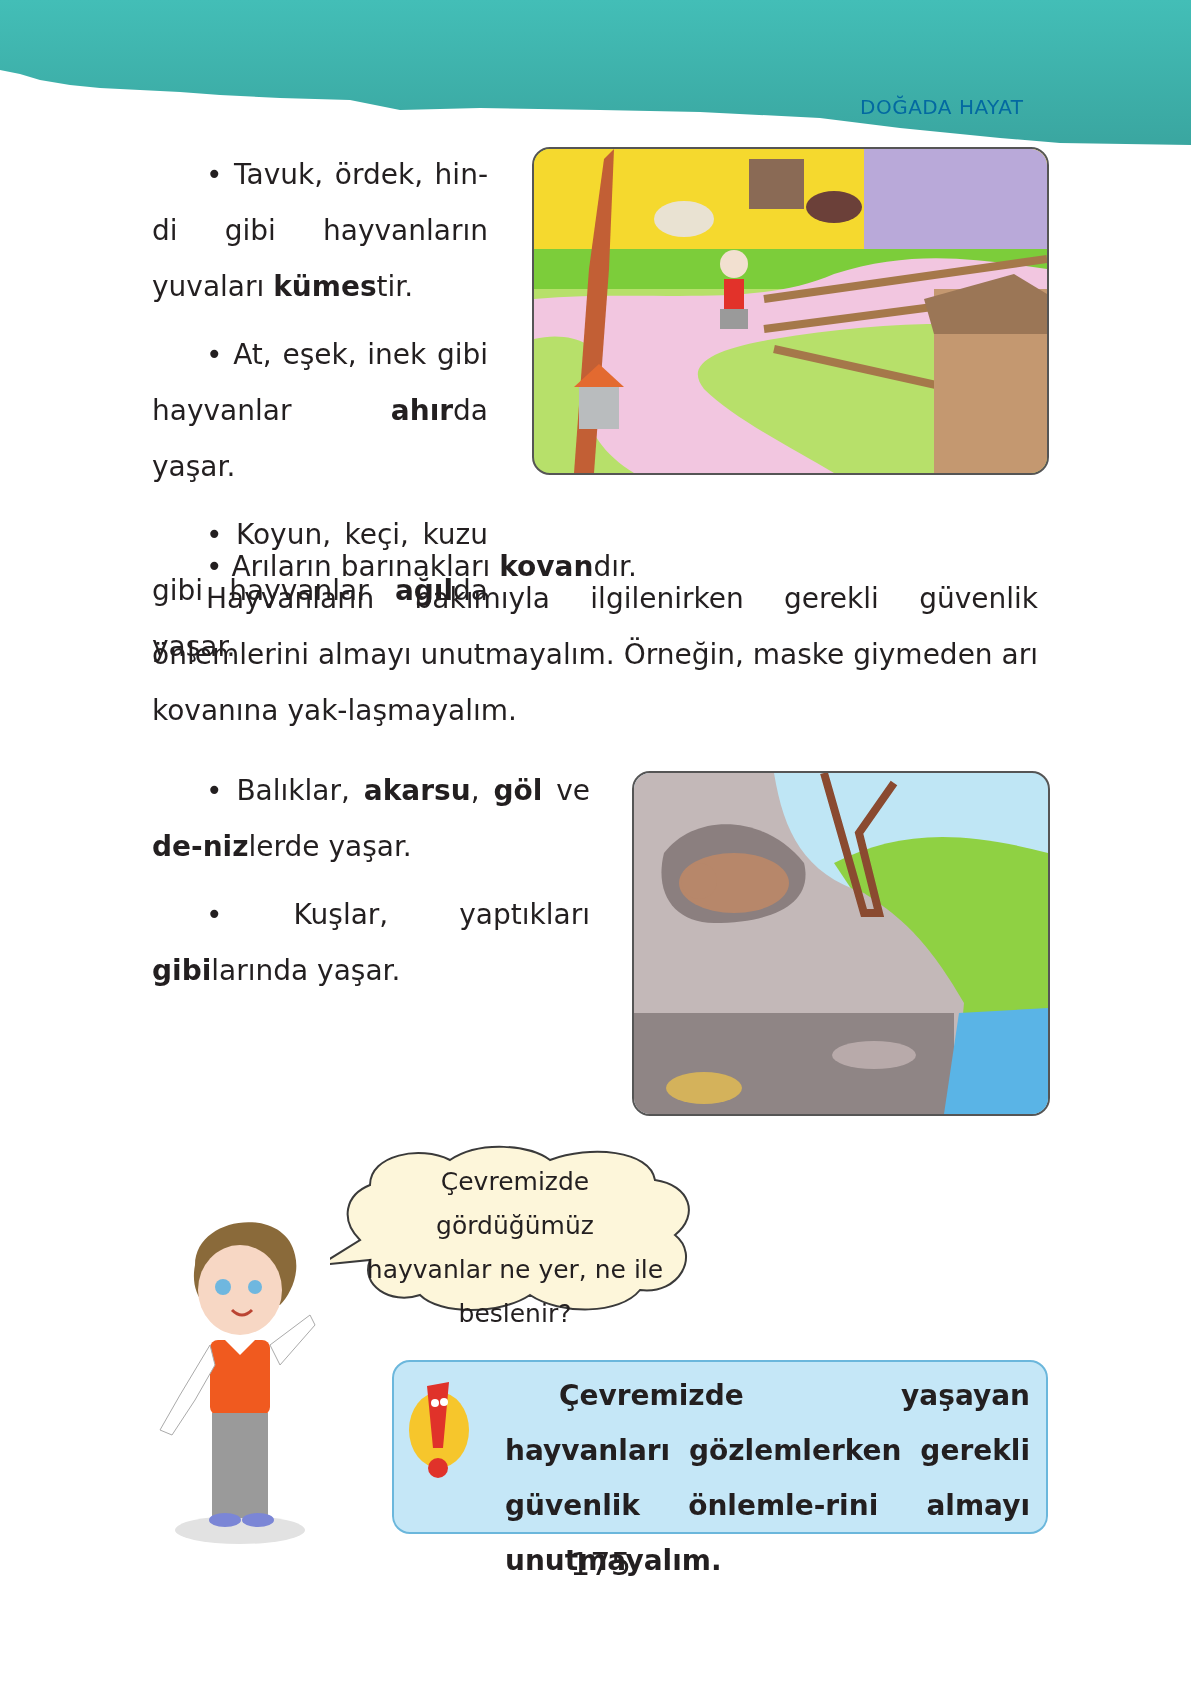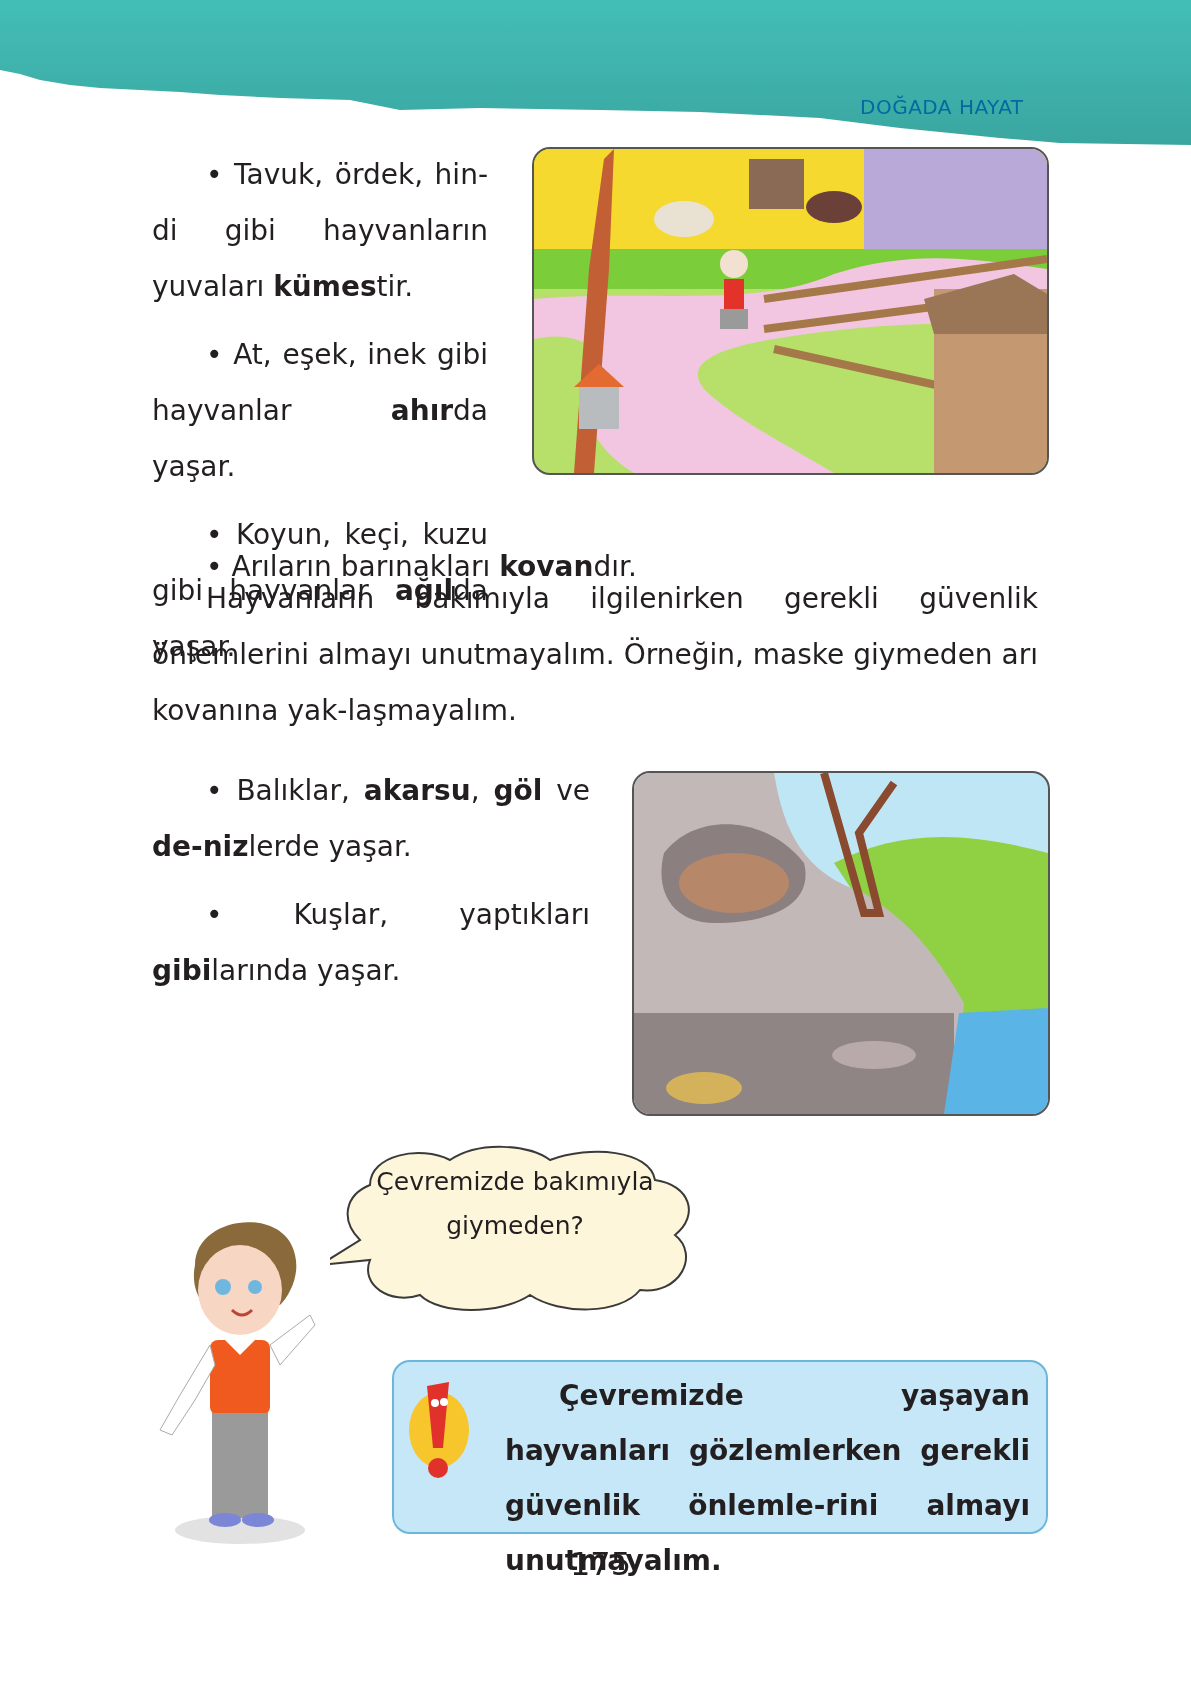--- a/index.html
+++ b/index.html
@@ -112,22 +112,23 @@
     <ellipse cx="118" cy="325" rx="16" ry="7" fill="#7b86d6"></ellipse>
   </svg>
 </div>
 
 <div class="bubble">
   <svg width="380" height="170" viewBox="0 0 380 170">
     <path d="M40 40 C40 10 90 0 120 15 C150 -5 200 0 220 15 C260 0 320 5 325 35 C360 40 370 70 345 90 C370 110 350 150 310 145 C290 170 230 170 200 150 C170 170 110 170 90 150 C60 160 30 140 40 115 L-10 120 L30 95 C10 75 15 50 40 40 Z" fill="#fdf6da" stroke="#3a3a3a" stroke-width="2"></path>
   </svg>
 </div>
 <div class="bubble-text">
-  <div>Çevremizde bakımıyla</div>
-  <div>giymeden?</div>
+  <div>Çevremizde gördüğümüz</div>
+  <div>hayvanlar ne yer, ne ile</div>
+  <div>beslenir?</div>
 </div>
 
 <div class="note-box"></div>
 <div style="position:absolute; left:405px; top:1378px; width:72px; height:110px;">
   <svg width="72" height="110" viewBox="0 0 72 110">
     <ellipse cx="34" cy="52" rx="30" ry="38" fill="#f6c62c"></ellipse>
     <path d="M22 8 L44 4 L38 70 L28 70 Z" fill="#e0322a"></path>
     <circle cx="33" cy="90" r="10" fill="#e0322a"></circle>
     <circle cx="30" cy="25" r="4" fill="#fff"></circle>
     <circle cx="39" cy="24" r="4" fill="#fff"></circle>

